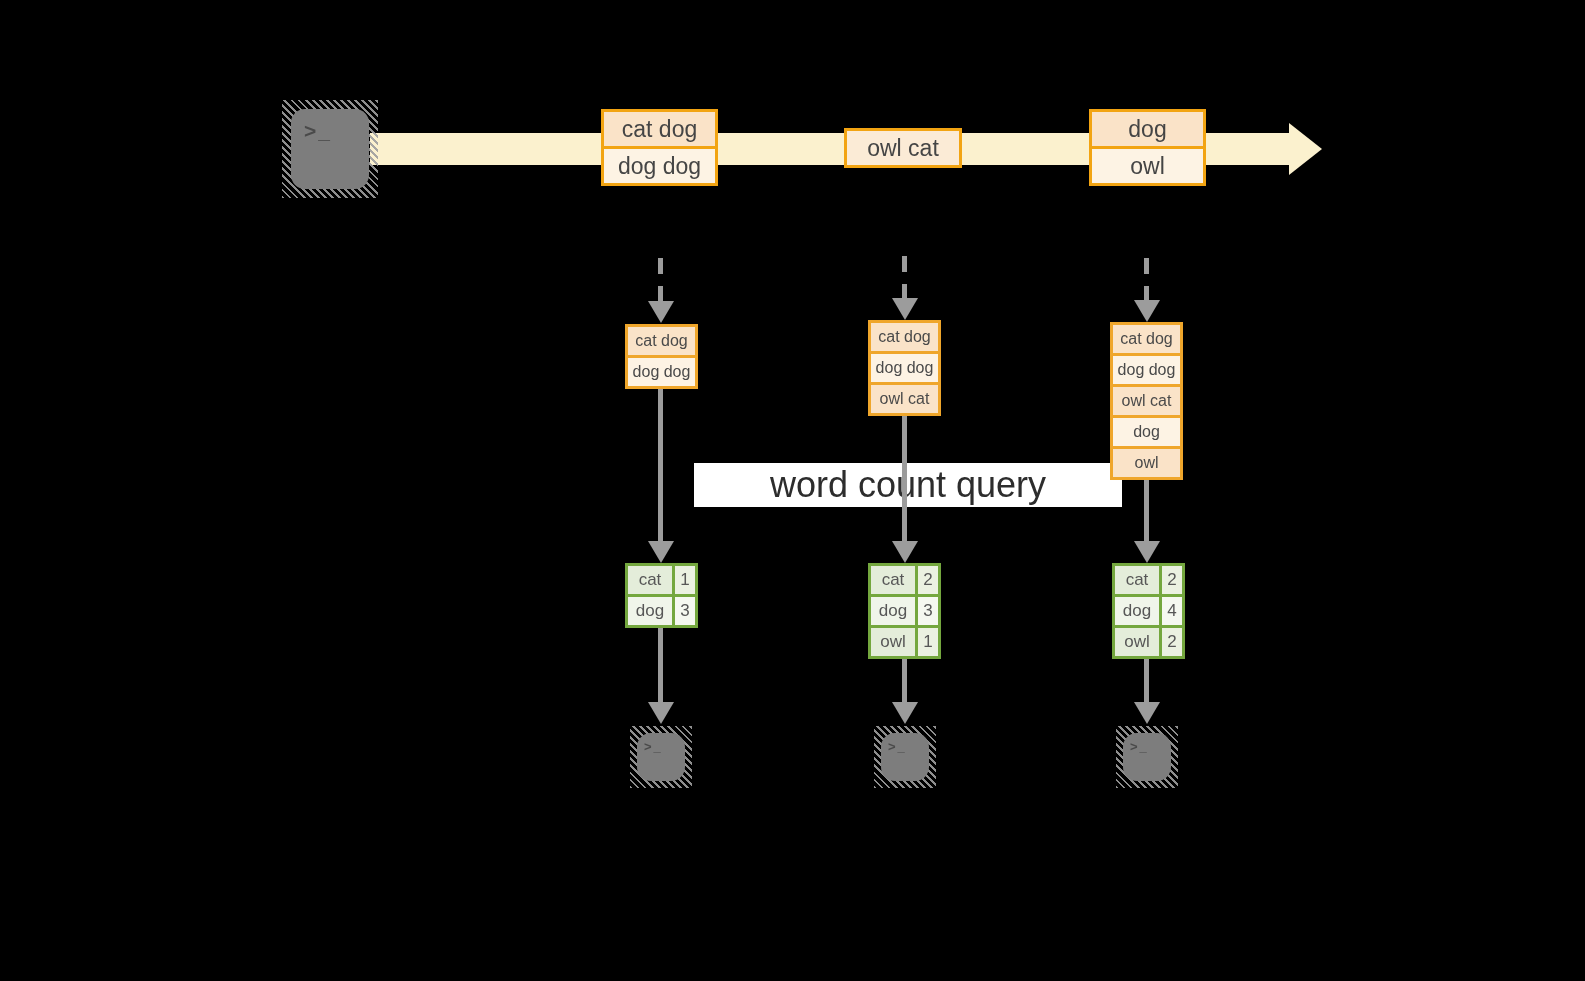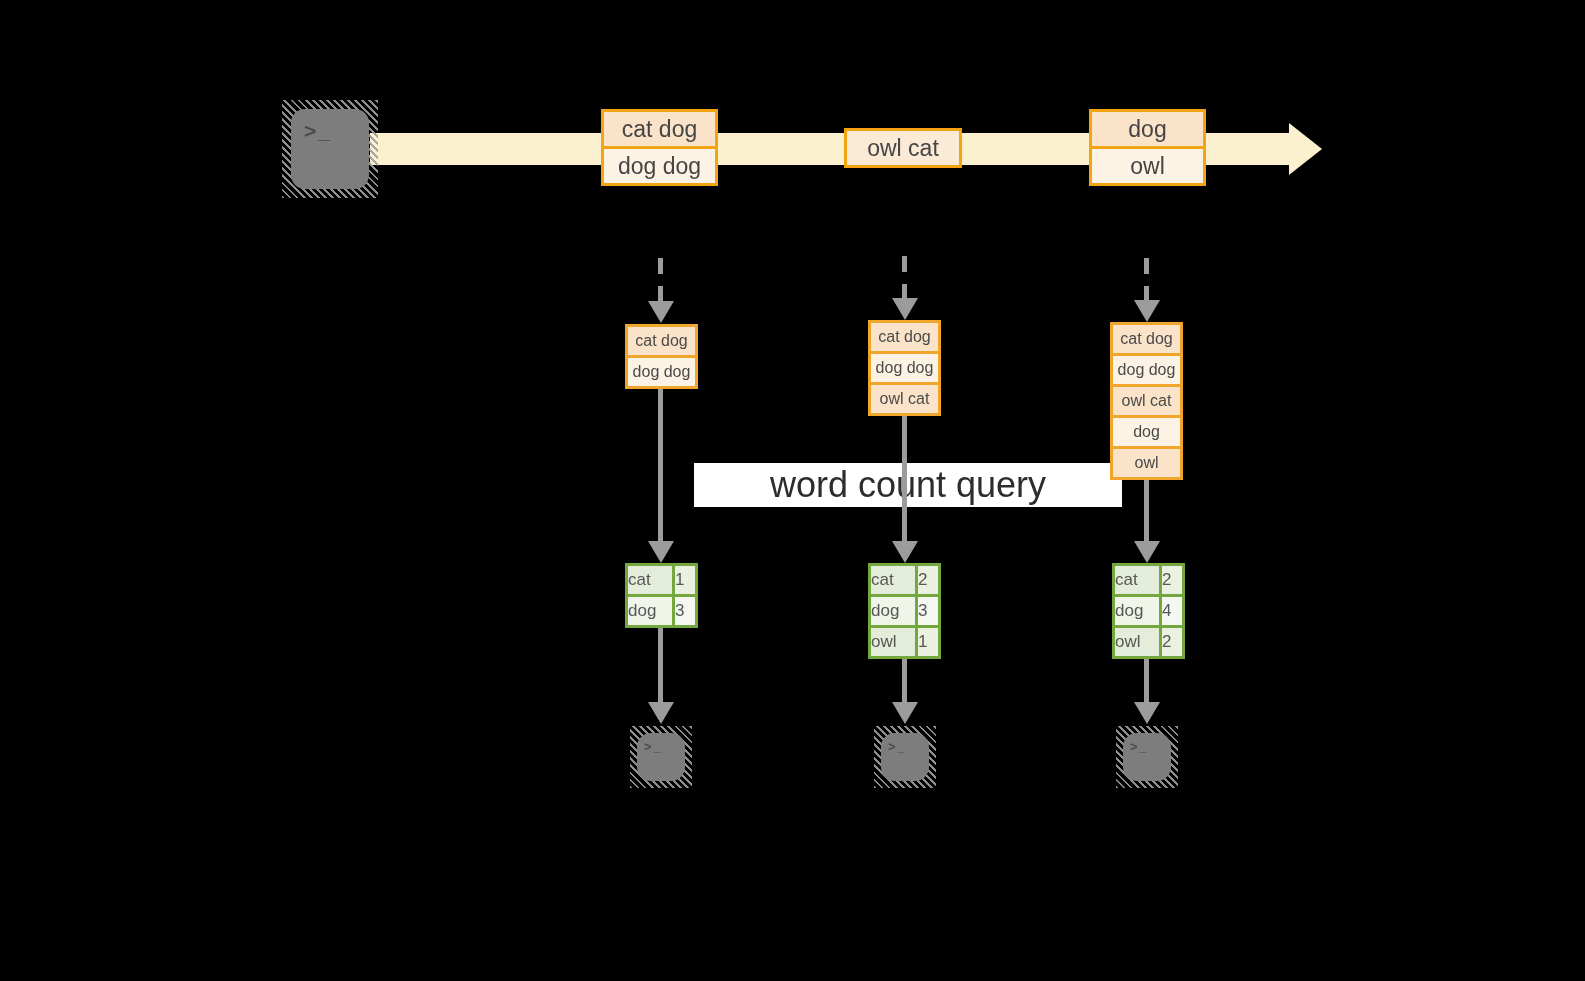--- a/index.html
+++ b/index.html
@@ -68,21 +68,21 @@
     background:#FFFFFF;color:#2D2D2D;font-size:36px;
     display:flex;align-items:center;justify-content:center;
   }
 
   
   .gtable{display:flex;flex-direction:column;}
   .grow{display:flex;}
   .grow + .grow{margin-top:-3px;}
   .gcell{
     height:34px;line-height:28px;border:3px solid #74A73E;
-    text-align:left;font-size:17px;color:#575757;
+    text-align:center;font-size:17px;color:#575757;
   }
   .gword{width:50px;}
   .gcount{width:26px;margin-left:-3px;}
   .grow:nth-child(odd) .gword{background:#E4EDDA;}
   .grow:nth-child(odd) .gcount{background:#EBF1E1;}
   .grow:nth-child(even) .gword{background:#F0F5EA;}
   .grow:nth-child(even) .gcount{background:#F5F8F0;}
 
   .z1{z-index:1}.z2{z-index:2}.z3{z-index:3}
 </style>

